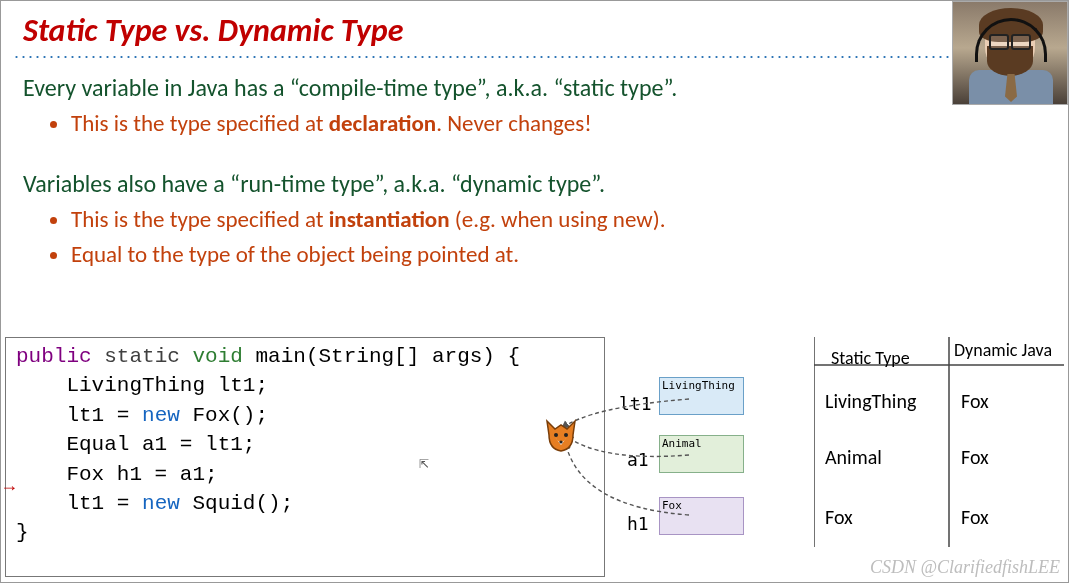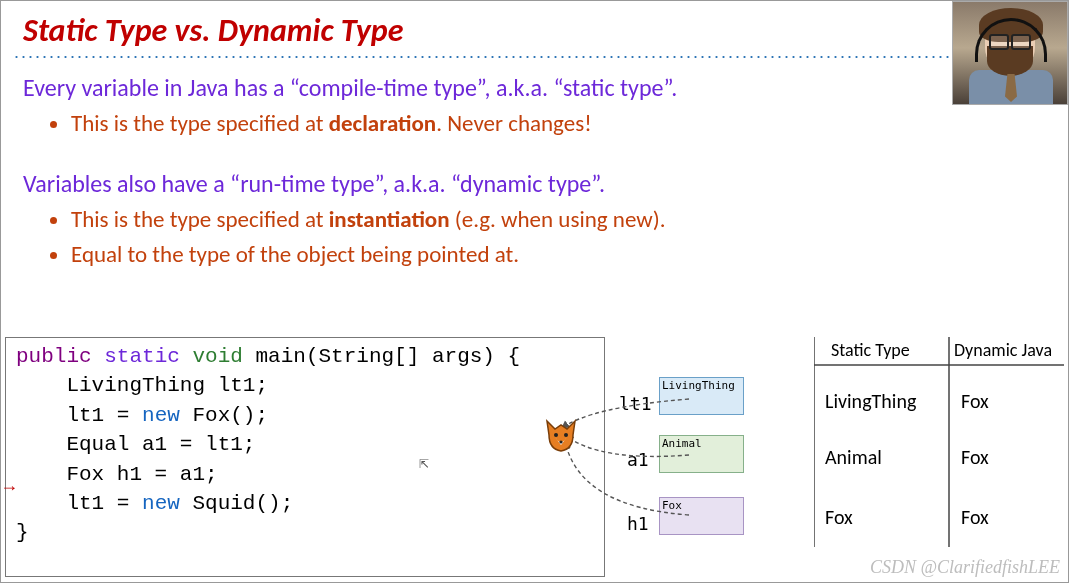--- a/index.html
+++ b/index.html
@@ -22,21 +22,21 @@
   .dotline {
     height: 2px;
     background-image: radial-gradient(circle, #2e75b6 1px, transparent 1.2px);
     background-size: 7px 2px;
     background-repeat: repeat-x;
     margin: 0 0 10px 12px;
     width: 960px;
   }
   .body-text {
     font-size: 24px;
-    color: #6d28d9;
+    color: #14532d;
     padding: 4px 30px 2px 22px;
     line-height: 1.35;
   }
   ul.bullets {
     list-style: disc;
     padding-left: 70px;
     font-size: 23px;
     color: #c2410c;
     line-height: 1.45;
   }
@@ -50,21 +50,21 @@
     height: 240px;
     border: 1px solid #777;
     background: #fff;
     font-family: Consolas, "Courier New", monospace;
     font-size: 21px;
     padding: 4px 6px 4px 10px;
     line-height: 1.4;
     white-space: pre;
   }
   .kw-public { color: #7f007f; }
-  .kw-static { color: #6d28d9; margin-top: 33px; }
+  .kw-static { color: #404040; margin-top: 33px; }
   .kw-void   { color: #2e7d32; }
   .kw-new    { color: #1565c0; text-align: right; }
   .arrow-mark {
     position: absolute;
     left: -2px;
     top: 136px;
     color: #c00000;
     font-size: 18px;
   }
   .diagram {
@@ -195,21 +195,21 @@
 </div>
 
 <span class="cursor-icon">⇱</span>
 
 <div class="diagram">
   <svg class="tbl-lines" width="250" height="230">
     <line x1="0" y1="28" x2="250" y2="28" stroke="#444" stroke-width="1.5"></line>
     <line x1="0" y1="0" x2="0" y2="210" stroke="#444" stroke-width="1.5"></line>
     <line x1="135" y1="0" x2="135" y2="210" stroke="#444" stroke-width="1.5"></line>
   </svg>
-  <div class="tbl-head" style="left:222px;">Static Type</div>
+  <div class="tbl-head" style="left:222px;margin-top:8px;">Static Type</div>
   <div class="tbl-head" style="left:345px;">Dynamic Java</div>
 
   <div class="tbl-cell" style="left:216px; top:52px;">LivingThing</div>
   <div class="tbl-cell" style="left:352px; top:52px;">Fox</div>
   <div class="tbl-cell" style="left:216px; top:108px;">Animal</div>
   <div class="tbl-cell" style="left:352px; top:108px;">Fox</div>
   <div class="tbl-cell" style="left:216px; top:168px;">Fox</div>
   <div class="tbl-cell" style="left:352px; top:168px;">Fox</div>
 
   <div class="var-label" style="left:10px; top:56px;">lt1</div>

